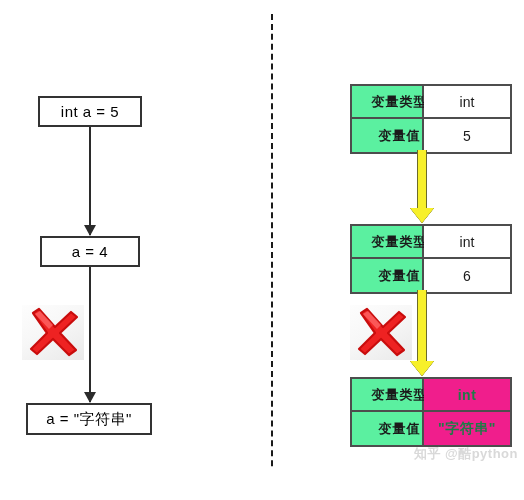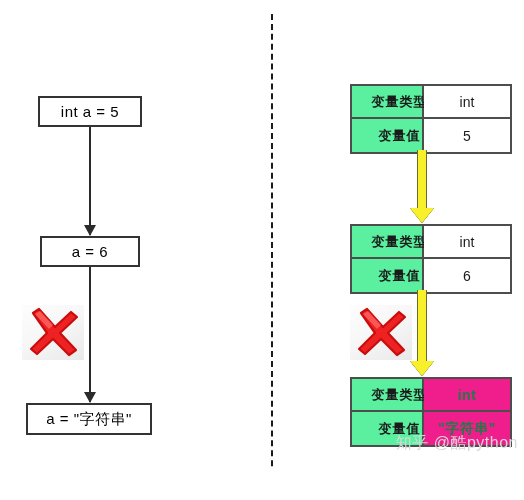--- a/index.html
+++ b/index.html
@@ -148,43 +148,44 @@
   #y-arrow-1 .shaft { height: 60px; }
   #y-arrow-1 .head  { top: 58px; }
   #y-arrow-2 { left: 415px; top: 290px; height: 88px; }
   #y-arrow-2 .shaft { height: 73px; }
   #y-arrow-2 .head  { top: 71px; }
 
   
   .watermark {
     position: absolute;
     right: 6px;
-    bottom: 14px;
+    bottom: 5px;
     color: #d9d9d9;
-    font-size: 16px;
+    font-size: 13px;
     letter-spacing: 0.5px;
     white-space: nowrap;
     user-select: none;
+    font-weight: bold;
   }
 </style>
 </head>
 <body>
 
 <div id="canvas">
 
   <div class="divider"></div>
 
   <div id="box-decl" class="flow-box">
     <span>int a = 5</span>
   </div>
 
   <div id="left-arrow-1" class="varrow"></div>
 
   <div id="box-assign" class="flow-box">
-    <span>a = 6</span>
+    <span>a = 4</span>
   </div>
 
   <div id="left-arrow-2" class="varrow"></div>
 
   <div id="x-left" class="x-icon">
     <svg width="62" height="55" viewBox="0 0 62 55" xmlns="http://www.w3.org/2000/svg" aria-hidden="true">
       <g stroke="#c90d0d" stroke-width="2.2" stroke-linejoin="round" fill="#ee2222">
         <path d="M11 8 L17 4 L33 22 L49 7 L55 12 L38 28 L54 45 L47 50 L31 34 L15 49 L9 44 L25 28 Z"></path>
       </g>
       <path d="M13 9 L18 6 L31 20 L27 24 Z" fill="#ff6a6a" opacity="0.75"></path>

